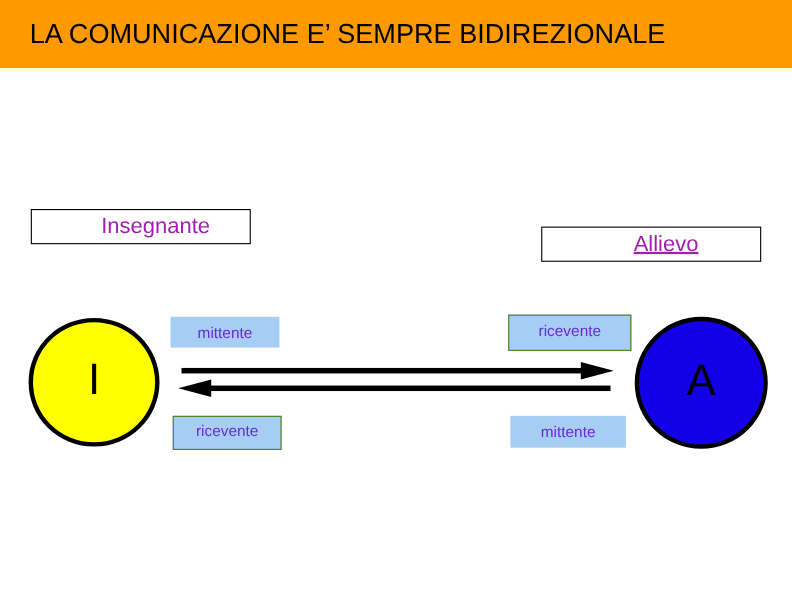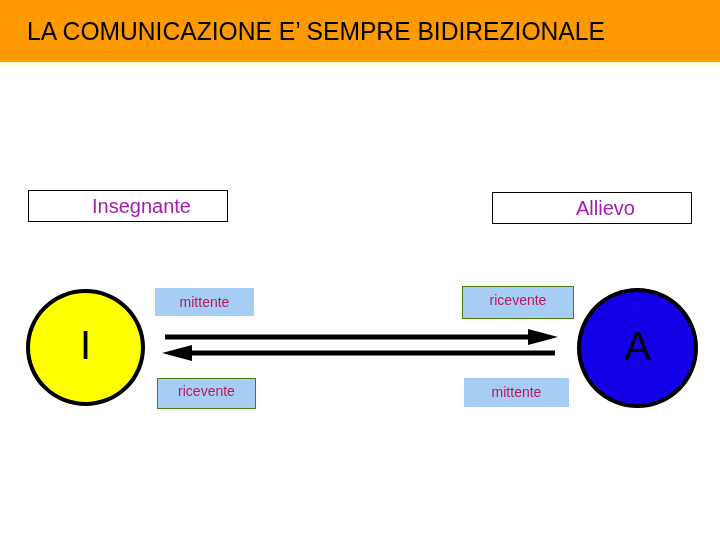--- a/index.html
+++ b/index.html
@@ -70,24 +70,25 @@
   }
   #hdr-insegnante {
     left: 28px;
     top: 190px;
     width: 200px;
     height: 32px;
     line-height: 30px;
   }
   #hdr-allievo {
     left: 492px;
-    top: 192px;
+    top: 206px;
     width: 200px;
     height: 32px;
     line-height: 30px;
+    text-decoration: underline;
   }
 
   
   .circle {
     position: absolute;
     border-radius: 50%;
     box-sizing: border-box;
     border: 4px solid #000000;
     display: flex;
     align-items: center;
@@ -116,21 +117,21 @@
     position: relative;
     top: -2px;
   }
 
   
   .role-box {
     position: absolute;
     background: #a6cef5;
     box-sizing: border-box;
     text-align: center;
-    color: #be185d;
+    color: #6d28d9;
     font-size: 14px;
     font-family: "Liberation Sans", sans-serif;
     white-space: nowrap;
   }
   .role-box.bordered {
     border: 1px solid #4d7c0f;
   }
   #role-left-top {
     left: 155px;
     top: 288px;

